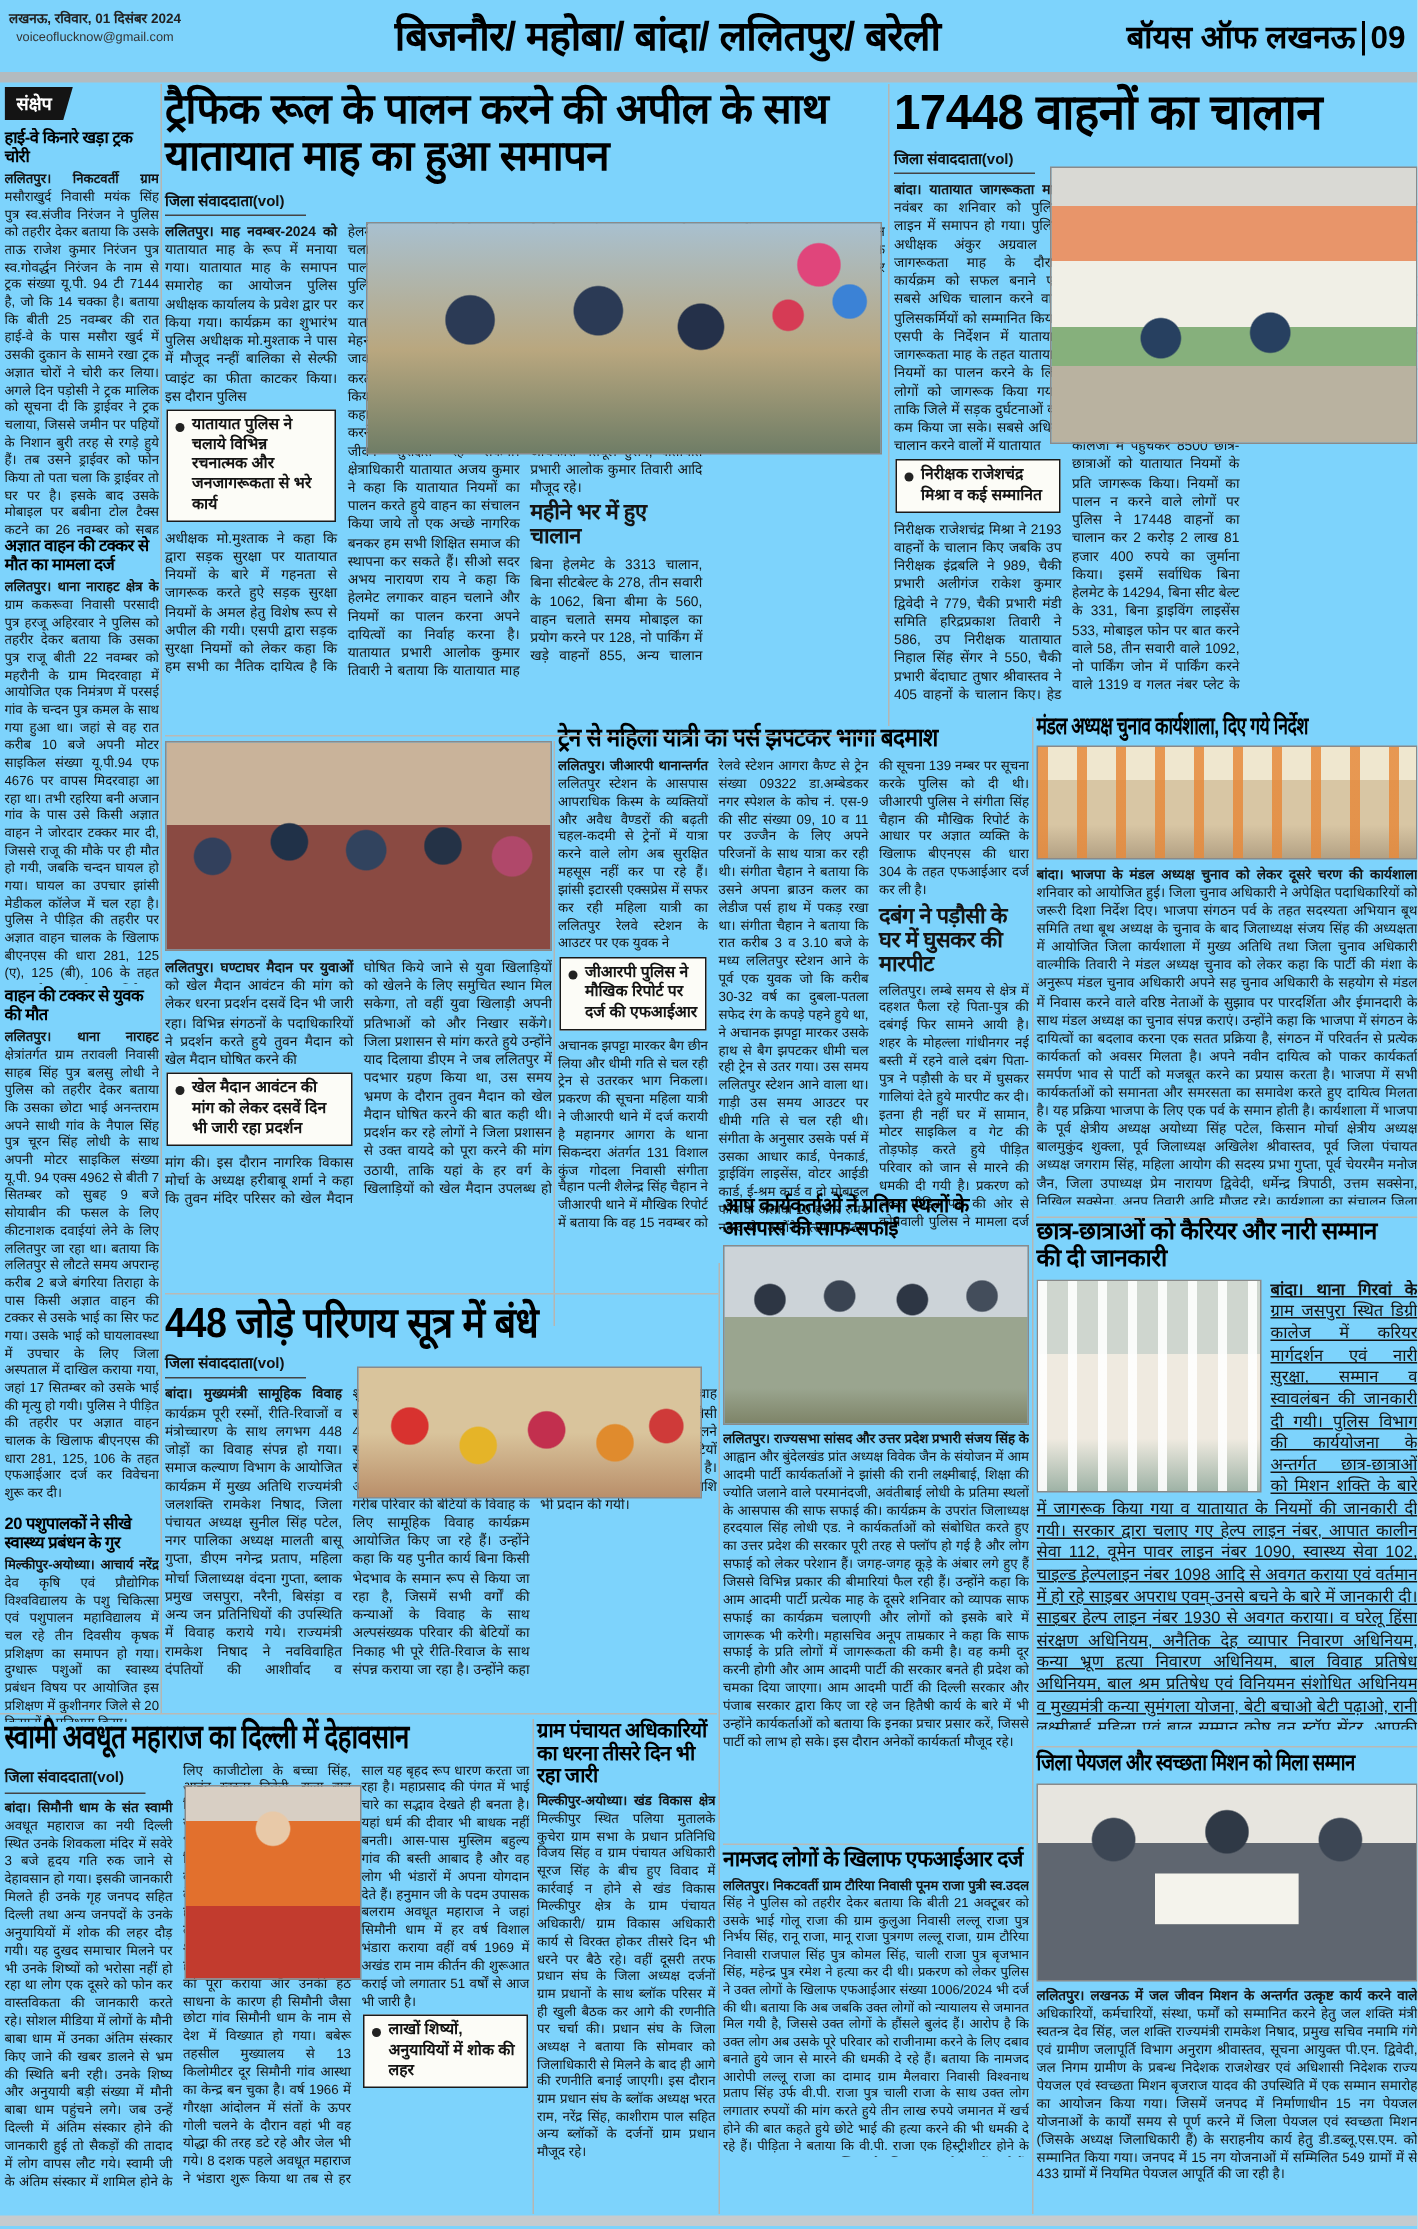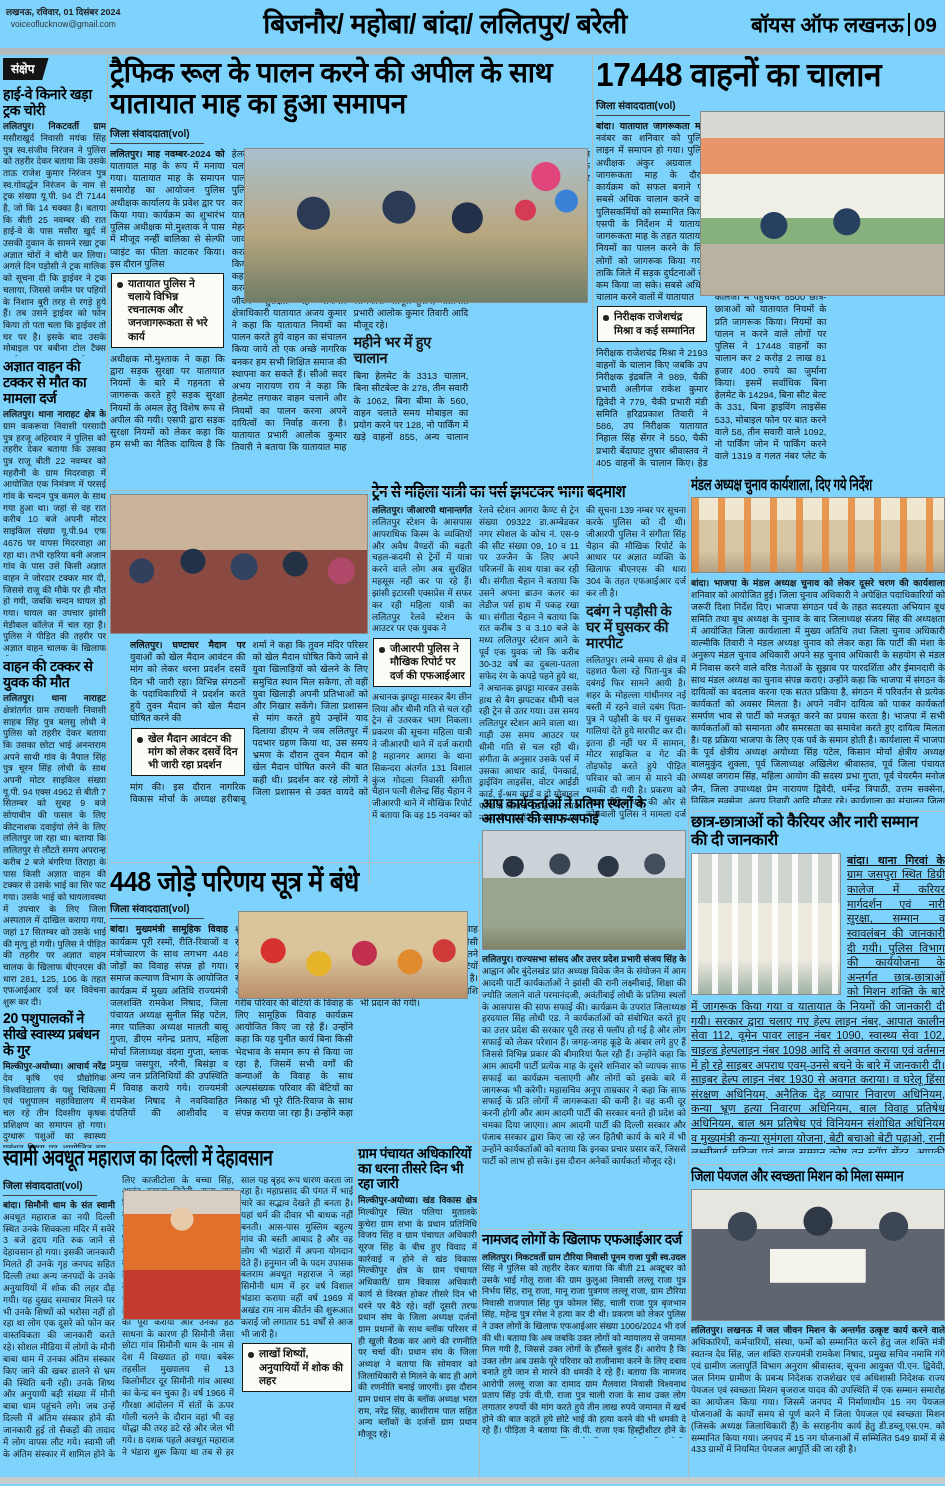--- a/index.html
+++ b/index.html
@@ -14,34 +14,34 @@
   .mh-right .pg{border-left:2px solid #000;padding-left:4px;margin-left:4px;}
   .graybar{position:absolute;left:0;top:48px;width:945px;height:7px;background:#b3bbbf;}
   .footbar{position:absolute;left:0;top:1477px;width:945px;height:7px;background:#c6cbce;}
   
   .abs{position:absolute;}
   .hl{font-weight:800;color:#000;line-height:1.12;letter-spacing:-0.4px;}
   .sqz{display:inline-block;white-space:nowrap;transform-origin:0 50%;}
   .byline{display:inline-block;font-size:10px;font-weight:bold;color:#111;border-bottom:1px solid #444;padding:1px 14px 3px 0;margin:3px 0 4px 0;}
   .body{font-size:9.2px;line-height:1.33;text-align:justify;color:#141414;overflow:hidden;}
   .cols{column-fill:auto;column-gap:7px;height:100%;}
-  .c2{column-count:2;margin-left:20px;} .c3{column-count:3;} .c4{column-count:4;}
+  .c2{column-count:2;} .c3{column-count:3;} .c4{column-count:4;}
   .lead::first-line{font-weight:bold;}
   .boxsub{border:1.5px solid #1a1a1a;padding:3px 5px 4px 16px;margin:3px 1px 5px 1px;
           font-size:10.5px;font-weight:800;line-height:1.25;text-align:left;position:relative;break-inside:avoid;background:#fcfcf7;}
   .boxsub::before{content:"";position:absolute;left:5px;top:8px;width:6px;height:6px;border-radius:50%;background:#222;}
   .subhd{font-size:14.5px;font-weight:800;line-height:1.1;margin:4px 0 3px 0;letter-spacing:-0.3px;break-inside:avoid;text-align:left;}
   .ph{border:1px solid #8a8a8a;box-sizing:border-box;}
   .vline{position:absolute;width:1px;background:#b5b5b2;}
   .hline{position:absolute;height:1px;background:#b9b9b5;}
   
   .briefs{position:absolute;left:3px;top:58px;width:103px;}
   .briefs .tag{background:#141414;color:#fff;font-size:12px;font-weight:bold;padding:2px 14px 3px 8px;display:inline-block;clip-path:polygon(0 0,100% 0,86% 100%,0 100%);margin-bottom:4px;}
   .bitem{overflow:hidden;}
-  .bitem h3{margin:2px 0 3px 0;font-size:14px;line-height:1.15;font-weight:800;color:#000;letter-spacing:-0.3px;}
+  .bitem h3{margin:2px 0 3px 0;font-size:11px;line-height:1.15;font-weight:800;color:#000;letter-spacing:-0.3px;}
   .bitem .body{font-size:8.8px;}
   
   .ph-traffic{background:
      radial-gradient(circle at 88% 18%,#e0457b 0 14px,rgba(0,0,0,0) 15px),
      radial-gradient(circle at 94% 34%,#3b82d6 0 11px,rgba(0,0,0,0) 12px),
      radial-gradient(circle at 82% 40%,#d63b55 0 10px,rgba(0,0,0,0) 11px),
      radial-gradient(circle at 20% 42%,#2b3a55 0 16px,rgba(0,0,0,0) 17px),
      radial-gradient(circle at 45% 38%,#2b3a55 0 16px,rgba(0,0,0,0) 17px),
      radial-gradient(circle at 65% 45%,#243049 0 15px,rgba(0,0,0,0) 16px),
      linear-gradient(180deg,#a8c0cf 0%,#b9a77f 55%,#6f7d66 100%);}

